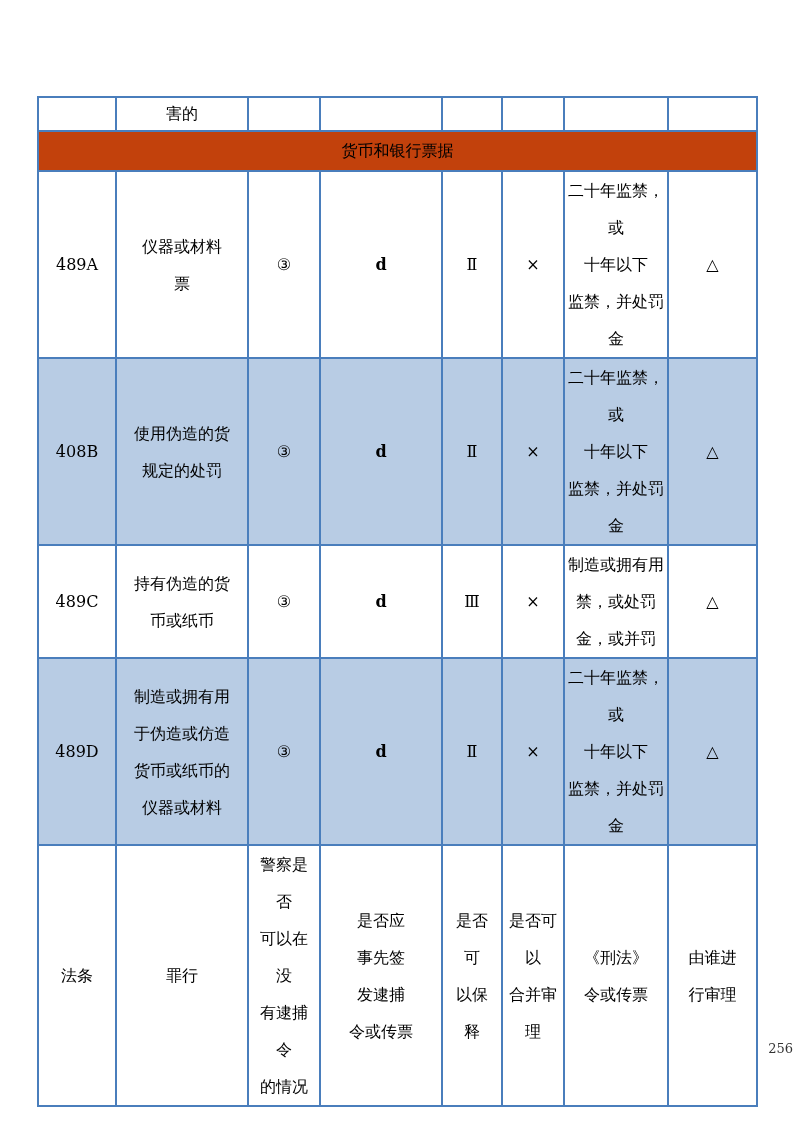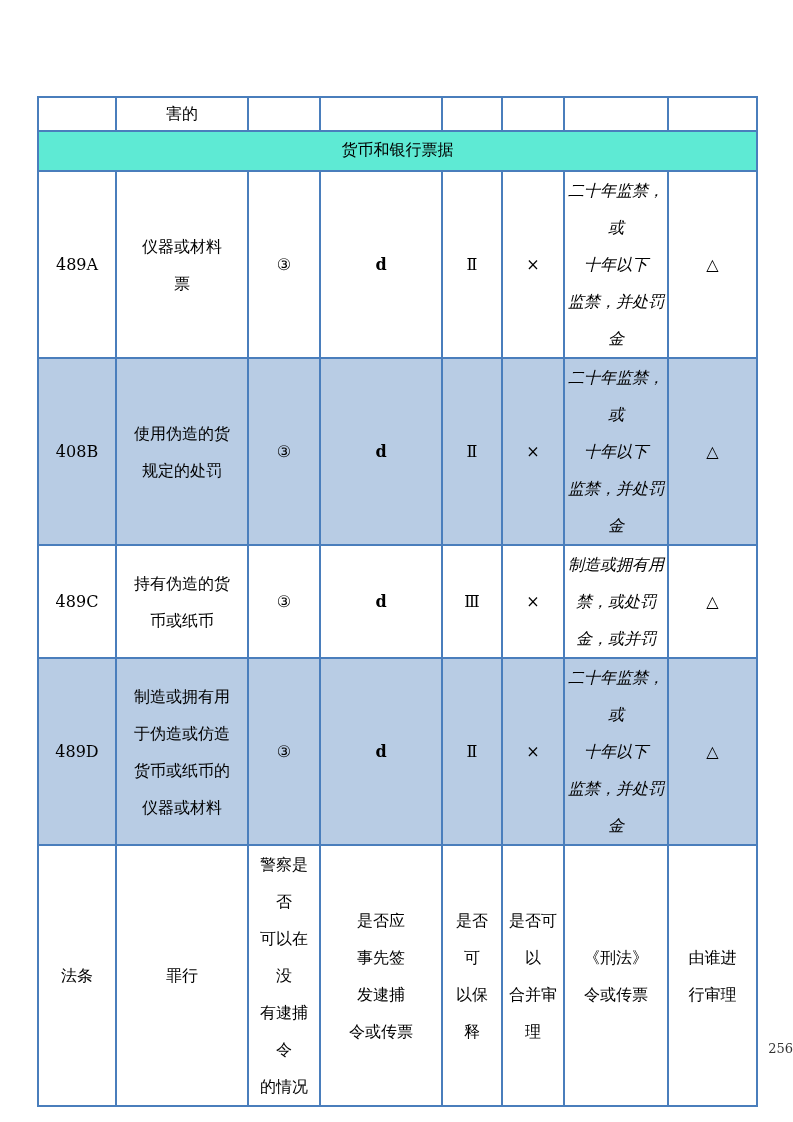--- a/index.html
+++ b/index.html
@@ -30,31 +30,30 @@
     padding: 0 2px;
     font-size: 16px;
     line-height: 37px;
     white-space: pre-line;
     overflow: hidden;
     margin-left: 24px;
   }
   tr.row-carry td { height: 32px; line-height: 24px; }
   tr.row-band td {
     height: 38px;
-    background: #5eead4;
+    background: #c2410c;
     line-height: 30px;
-    font-family: Liberation Mono, monospace;
   }
   tr.shaded td { background: #b8cce4; }
   tr.row-489a td { height: 141px; }
   tr.row-489b td { height: 144px; }
   tr.row-489c td { height: 110px; }
   tr.row-489d td { height: 146px; }
   tr.row-header td { height: 245px; }
-  td.punishment-cell { font-size: 14px; font-style: italic; }
+  td.punishment-cell { font-size: 14px; }
   td.symbol-d { font-weight: bold; }
   td.symbol-x { font-size: 14px; }
   td.symbol-tri { font-size: 17px; }
   .page-number {
     position: absolute;
     left: 0; right: 0;
     top: 1041px;
     text-align: right;
     font-size: 13px;
     color: #333333;

